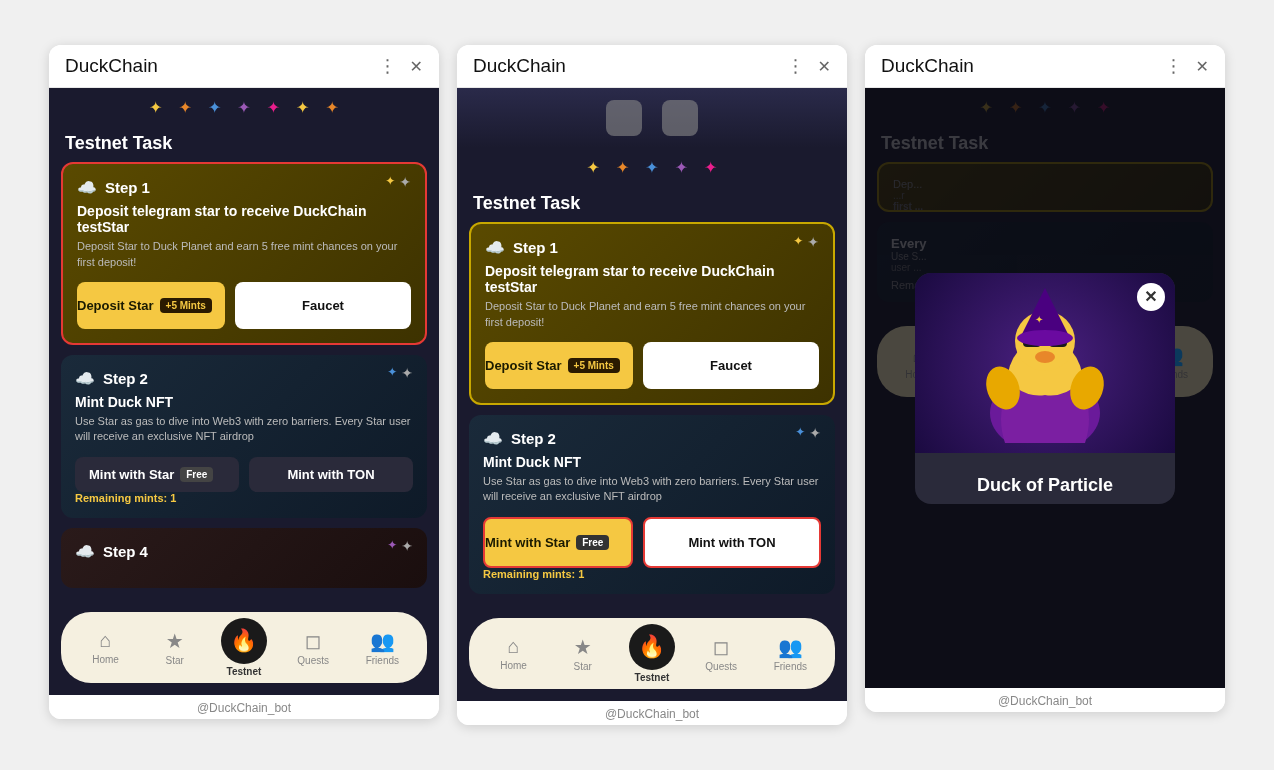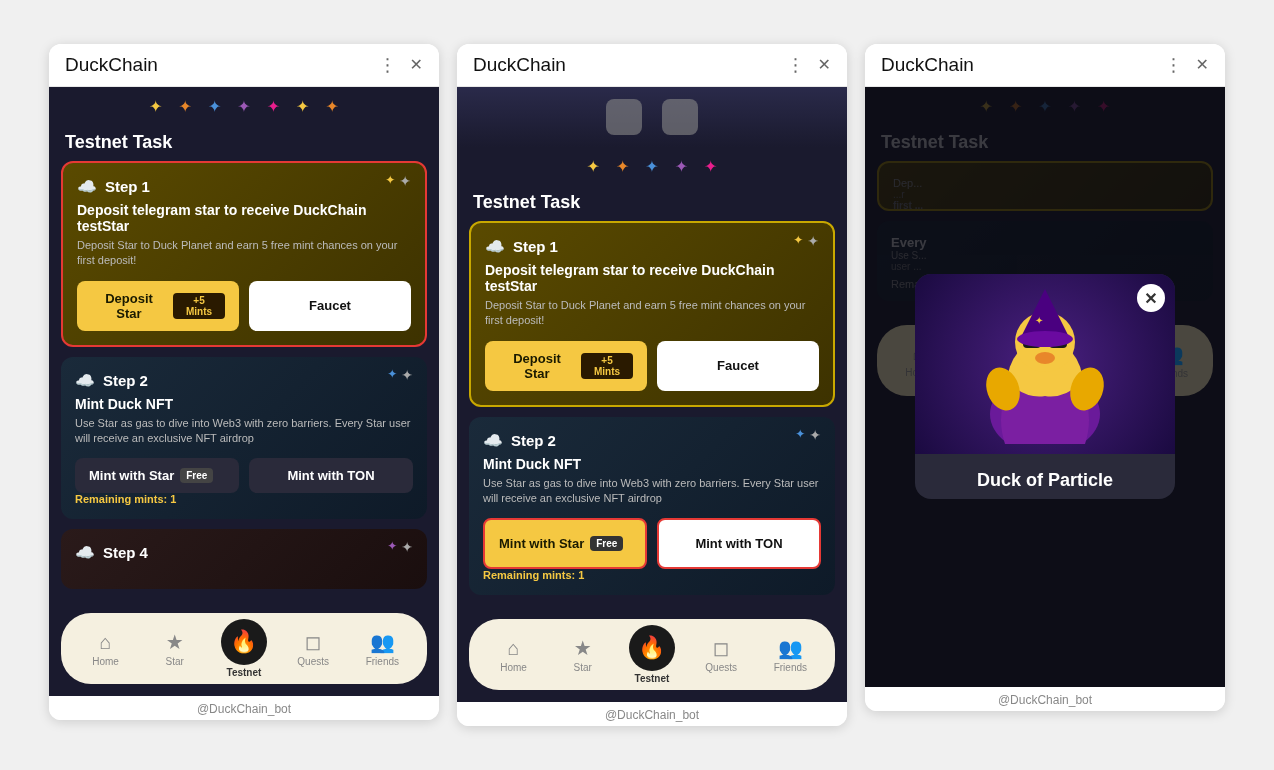--- a/index.html
+++ b/index.html
@@ -154,21 +154,21 @@
     .btn-row {
       display: flex;
       gap: 10px;
       margin-top: 4px;
     }
     .btn-yellow {
       background: #f5c842;
       color: #1a1a00;
       border: none;
       border-radius: 8px;
-      padding: 10px 14px;
+      padding: 10px 0;
       font-size: 13px;
       font-weight: 700;
       cursor: pointer;
       display: flex;
       align-items: center;
       gap: 6px;
       flex: 1;
     }
     .btn-white {
       background: #fff;
@@ -309,21 +309,21 @@
       display: flex;
       align-items: center;
       justify-content: center;
       position: relative;
     }
     .modal-title {
       font-size: 18px;
       font-weight: 700;
       color: #fff;
       text-align: center;
-      padding: 16px 14px 8px;
+      padding: 22px 14px 8px;
     }
     .modal-accept-btn {
       background: #f5c842;
       color: #1a1a00;
       border: none;
       border-radius: 10px;
       padding: 14px;
       font-size: 16px;
       font-weight: 700;
       cursor: pointer;

